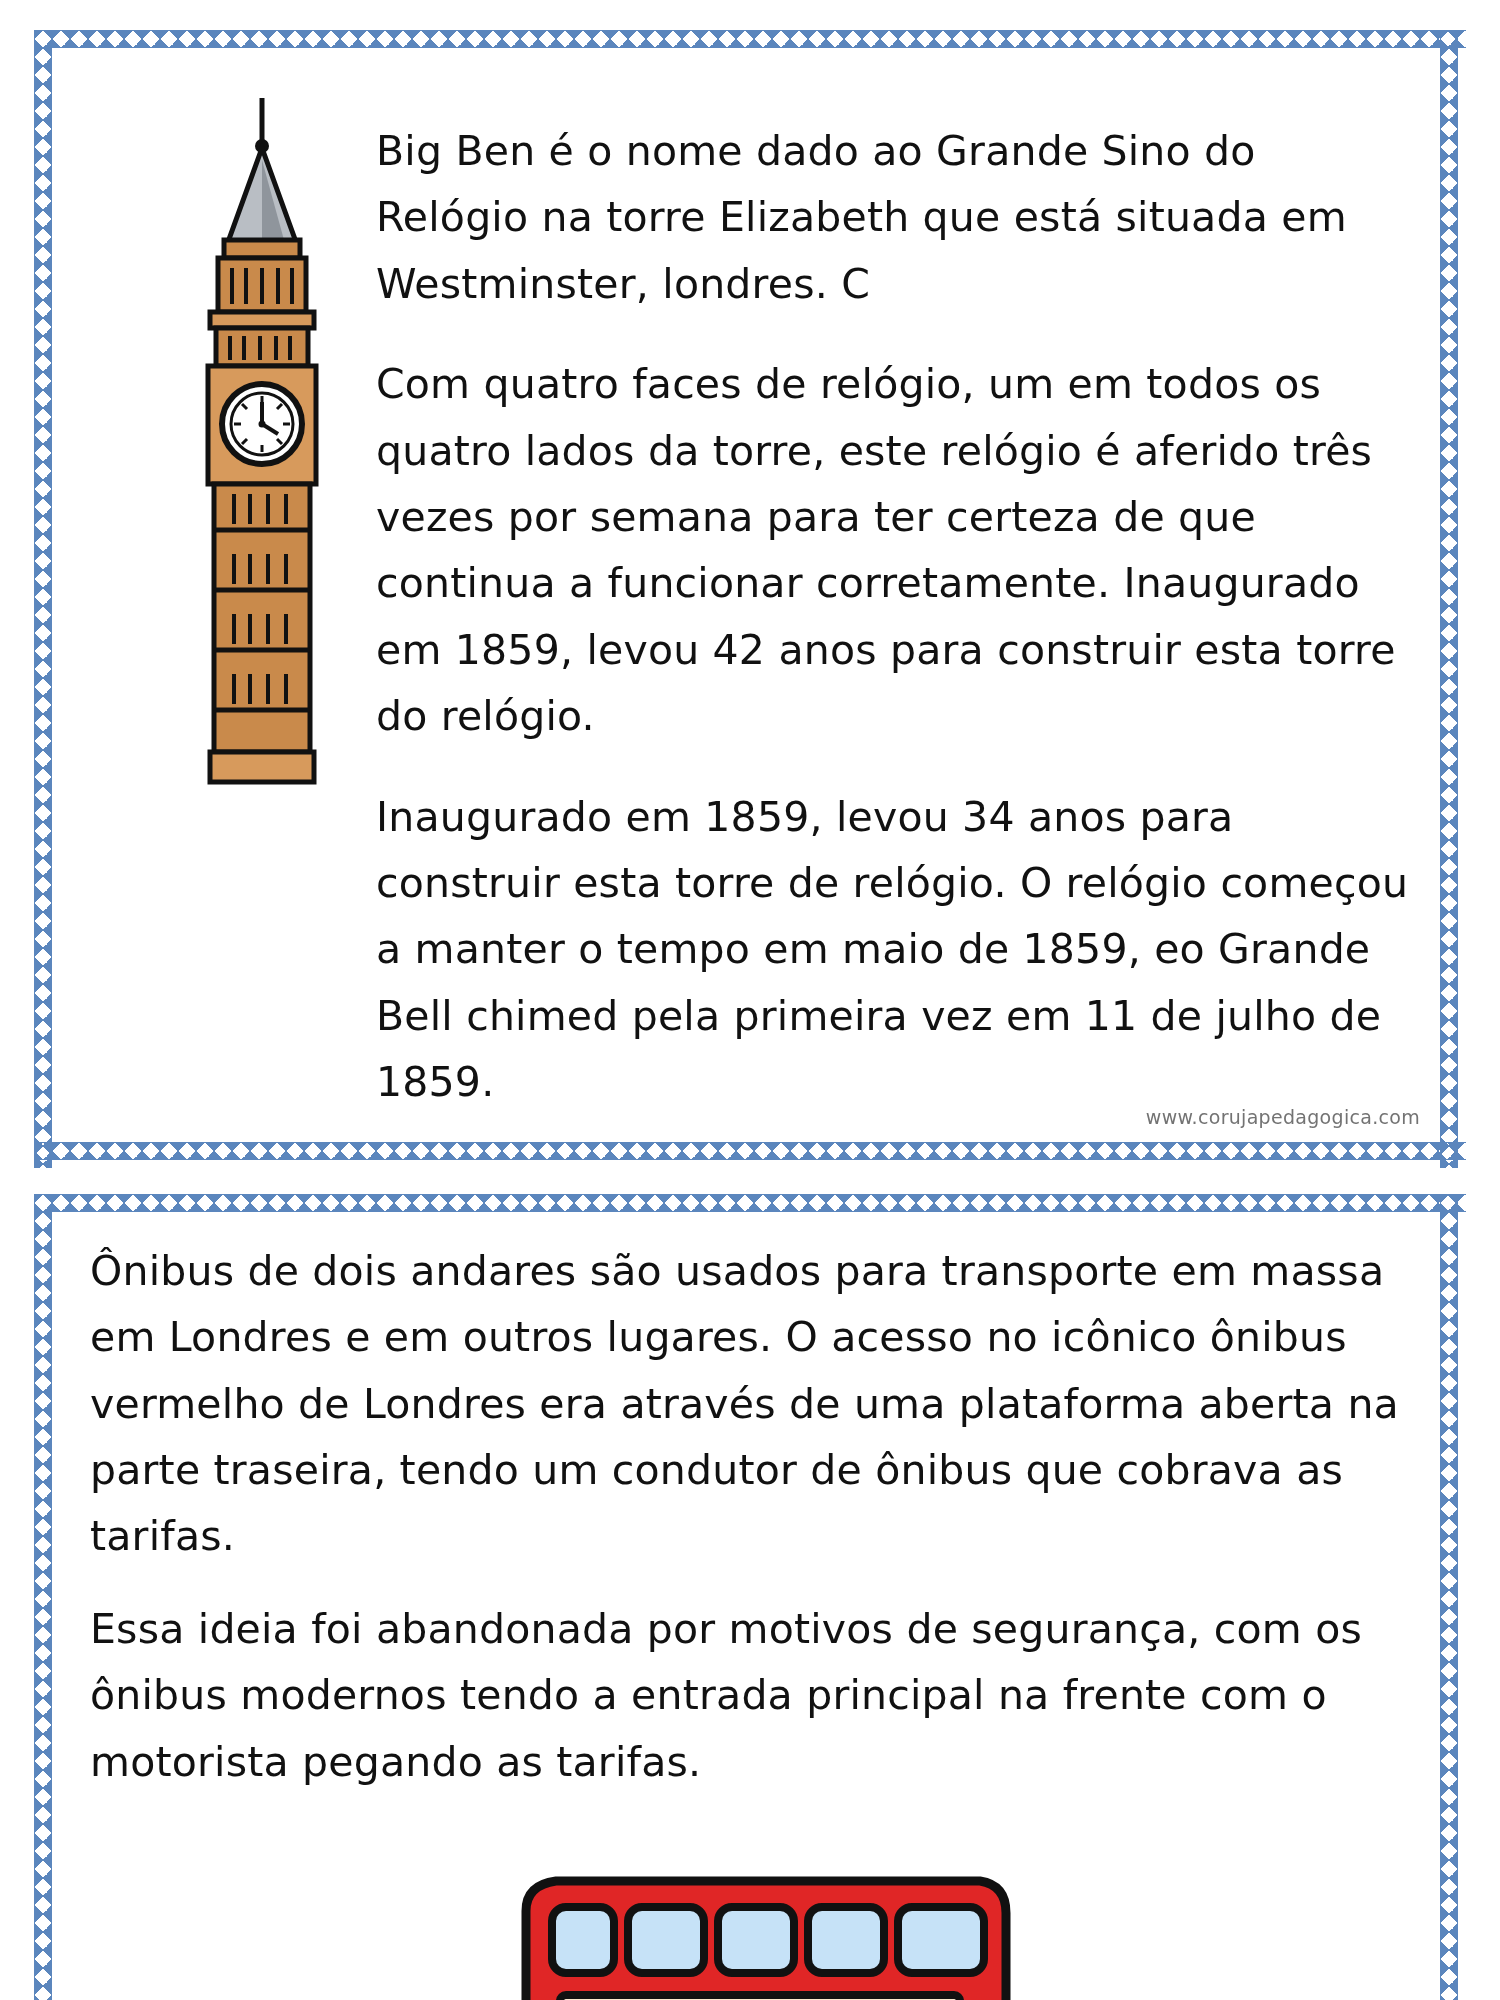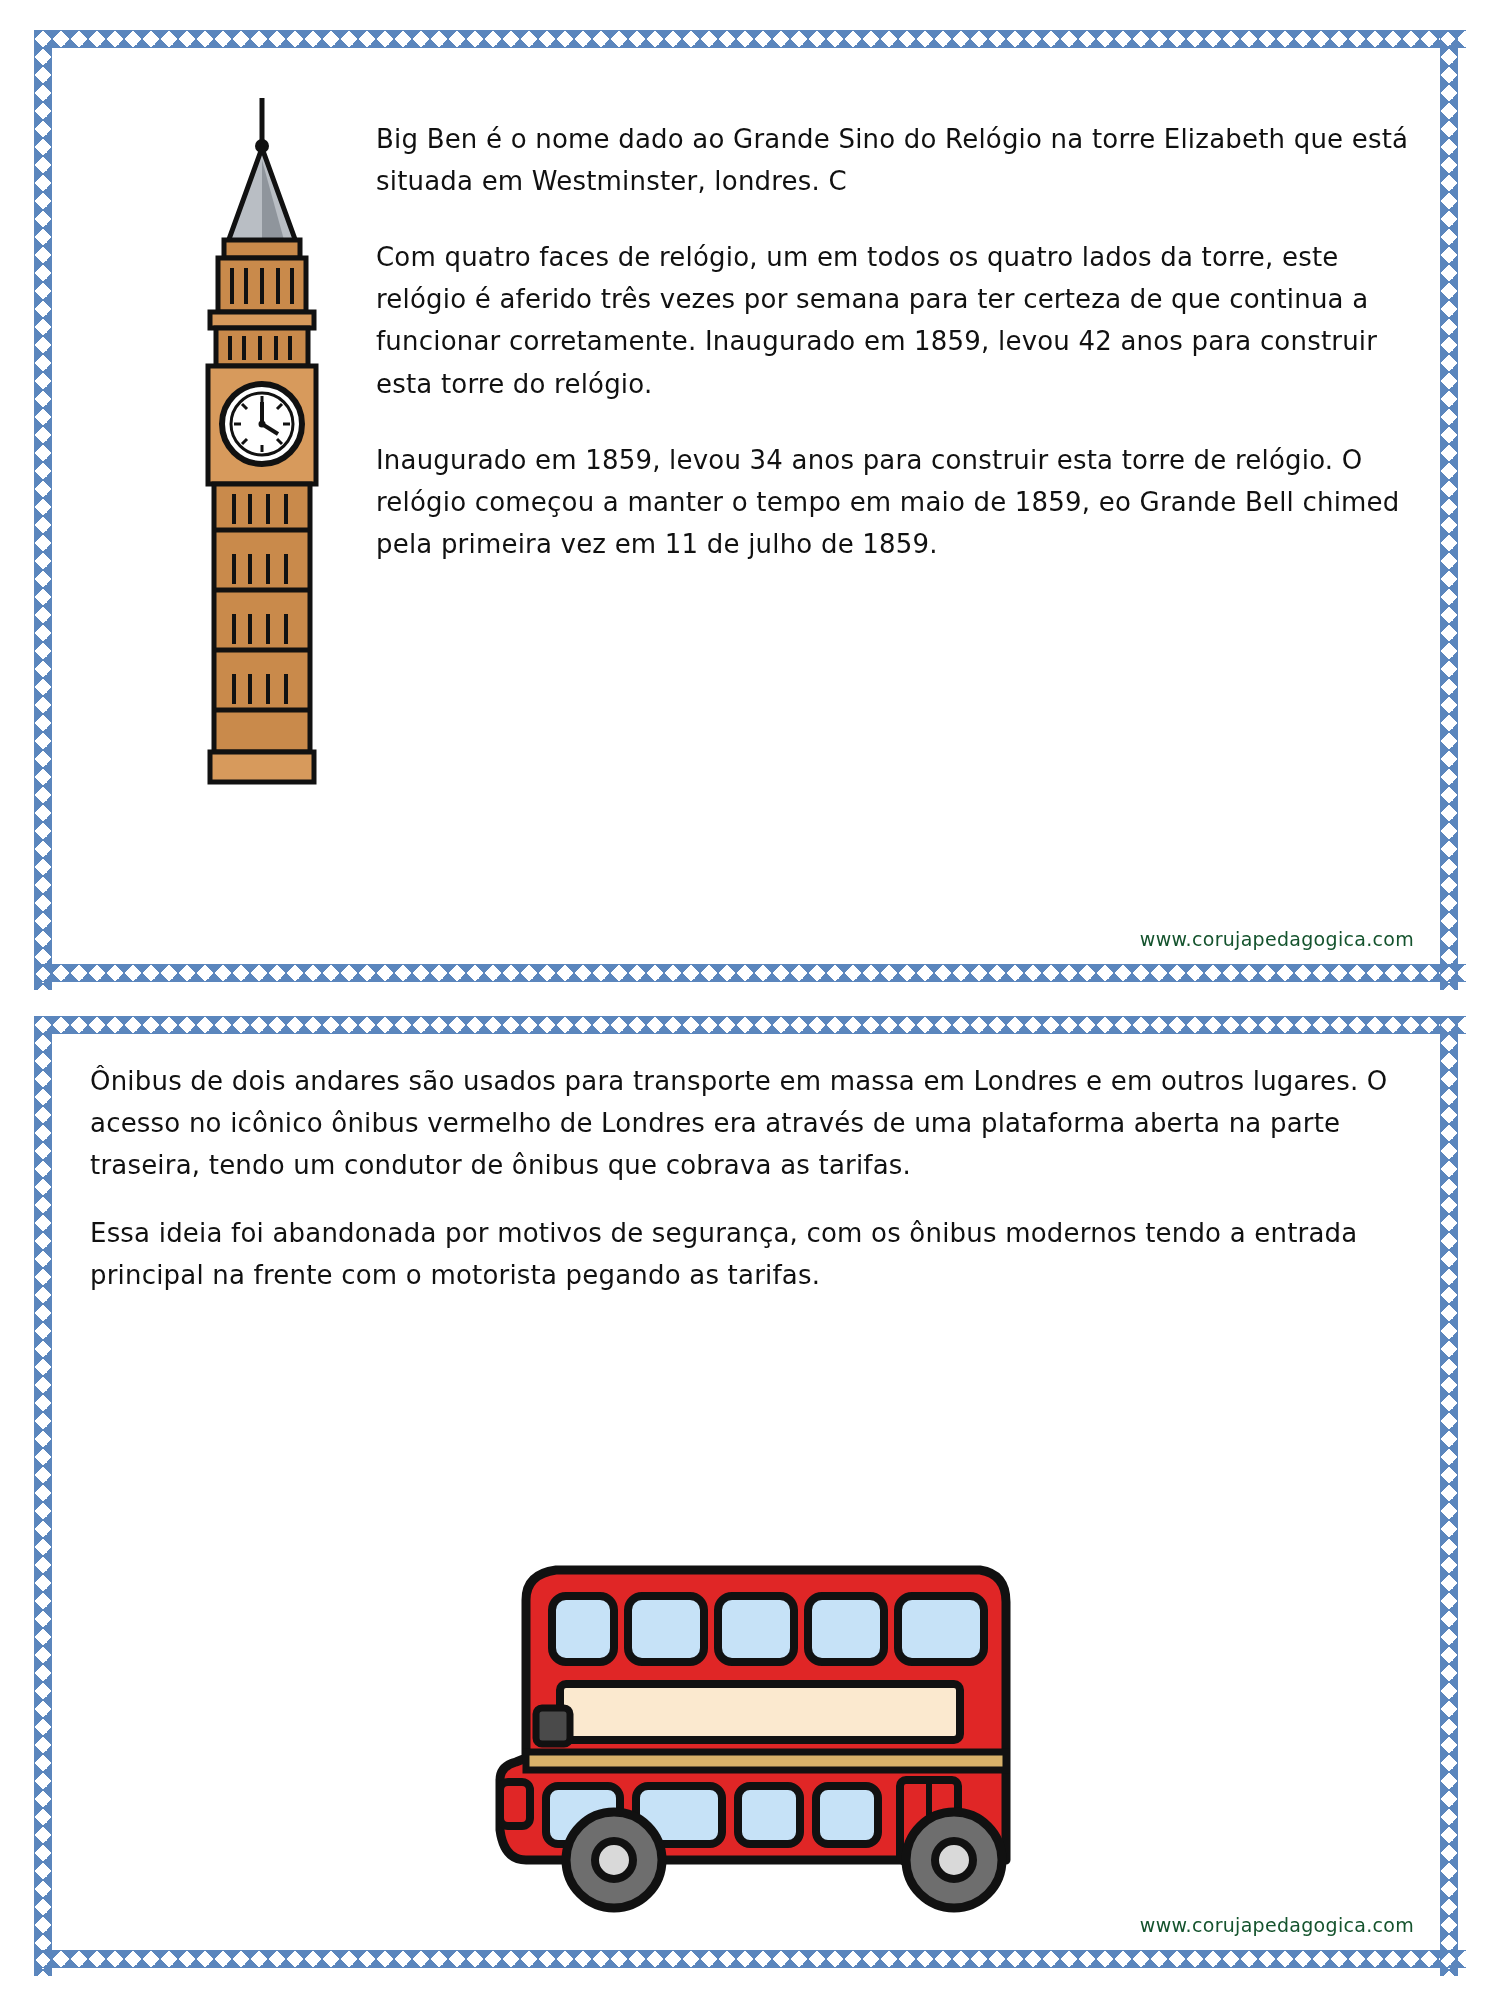--- a/index.html
+++ b/index.html
@@ -86,35 +86,35 @@
     margin-top: 24px;
     margin-left: 90px;
   }
   .text-col {
     flex: 1 1 auto;
     padding-top: 52px;
     padding-left: 14px;
   }
   .para {
     font-family: "DejaVu Sans", sans-serif;
-    font-size: 26px;
+    font-size: 41px;
     line-height: 1.62;
     color: #111111;
     margin: 0 0 34px 0;
     letter-spacing: 0.2px;
   }
   .para:last-child { margin-bottom: 16px; }
 
   .watermark {
     position: absolute;
-    right: 26px;
+    right: 20px;
     bottom: 14px;
     font-family: "DejaVu Sans", sans-serif;
     font-size: 19px;
-    color: #14532d;
+    color: #737373;
     letter-spacing: 0.3px;
   }
 
   
   .bus-card .card-inner {
     display: flex;
     flex-direction: column;
     padding: 18px 30px 10px 30px;
   }
   .bus-text .para {

